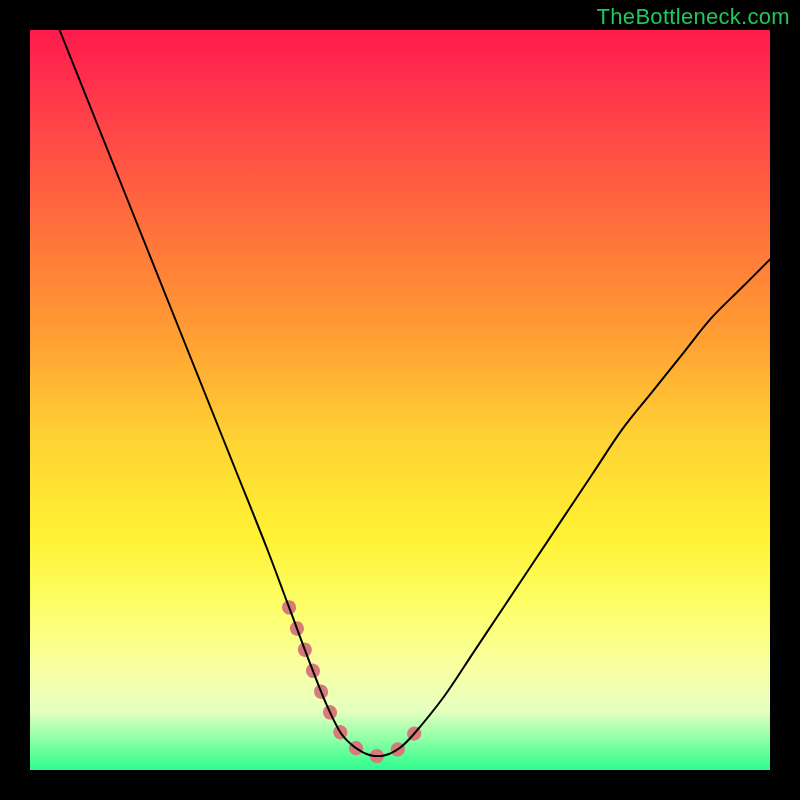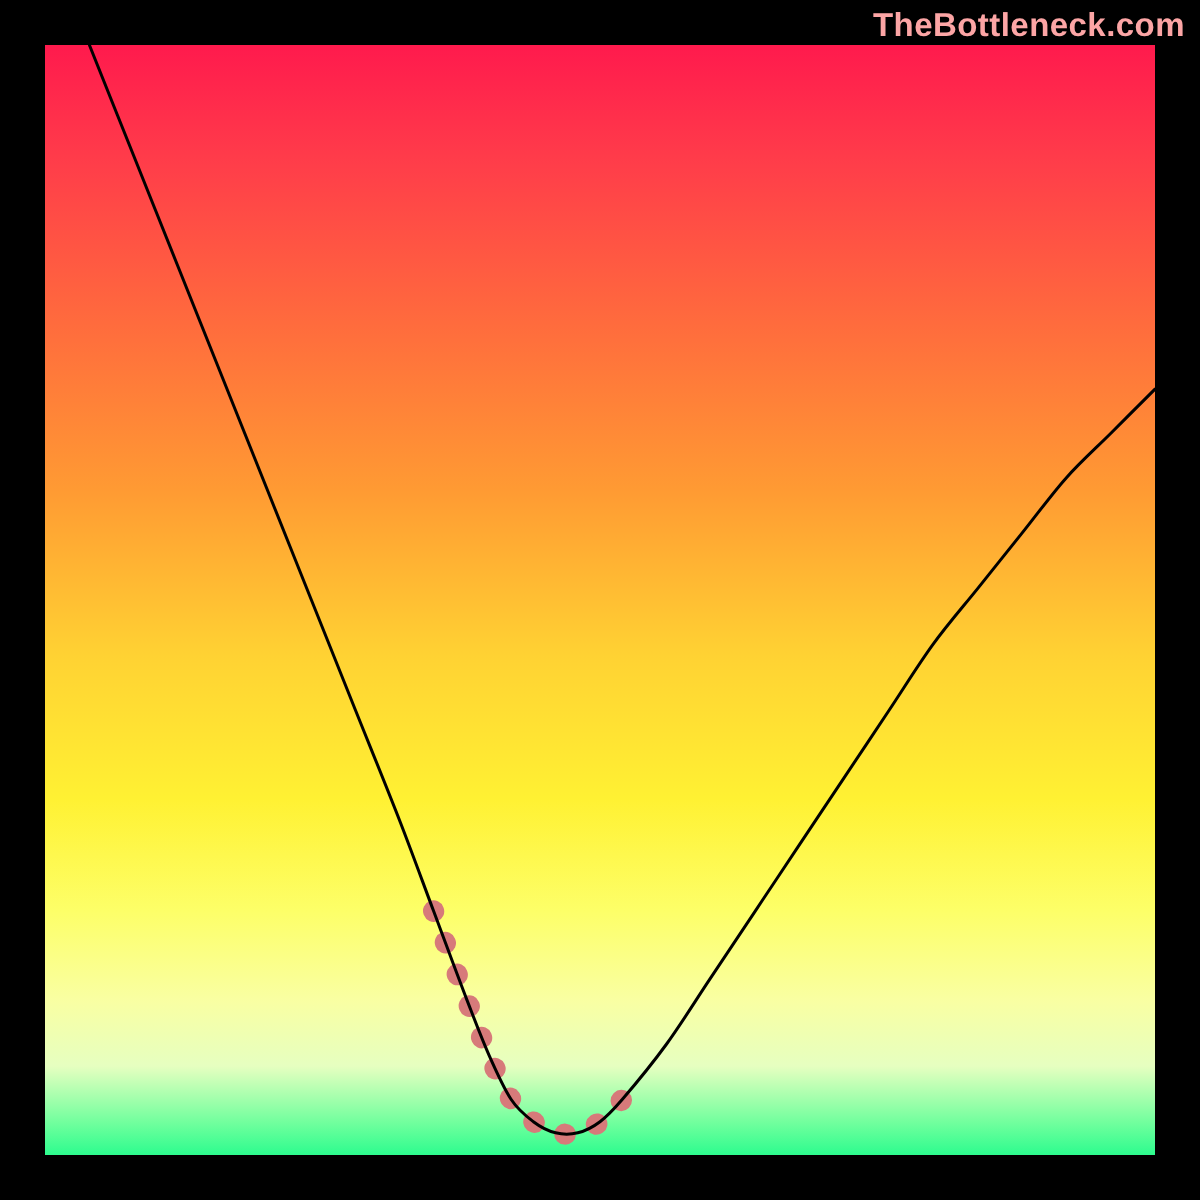--- a/index.html
+++ b/index.html
@@ -36,22 +36,22 @@
       #e6ffc0 92%,
       #73ff9e 97%,
       #2dfc8e 100%
     );
   }
   .watermark {
     position: absolute;
     top: 4px;
     right: 10px;
     font-size: 22px;
-    font-weight: 700;
-    color: #fca5a5;
+    font-weight: 400;
+    color: #22c55e;
     letter-spacing: 0.3px;
     user-select: none;
   }
   svg.curve {
     position: absolute;
     left: 0; top: 0;
     width: 740px;
     height: 740px;
     overflow: visible;
   }

